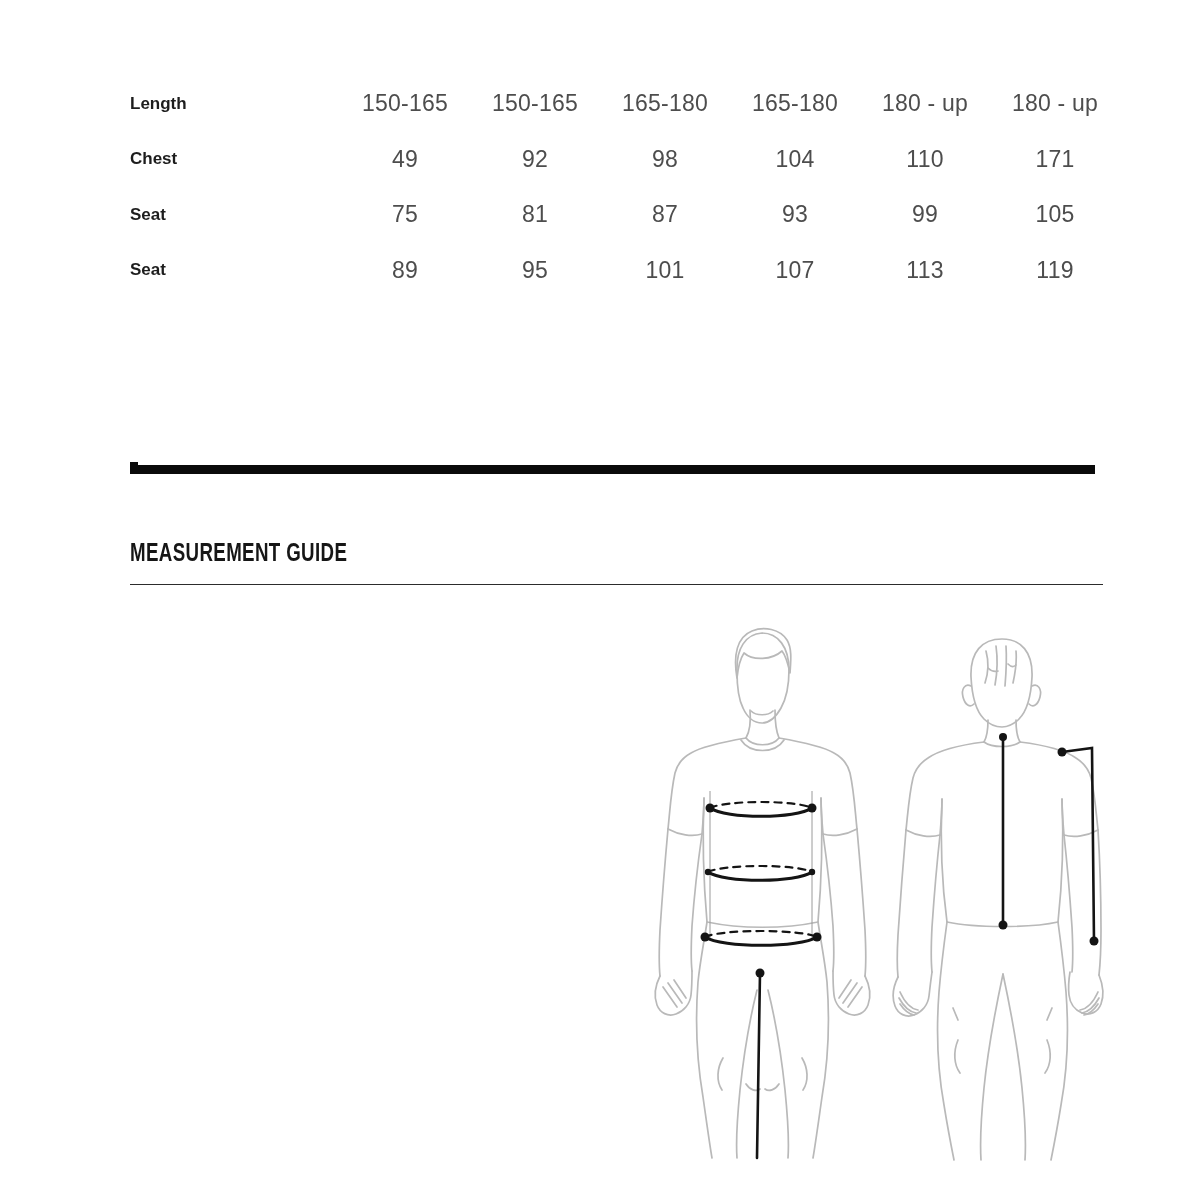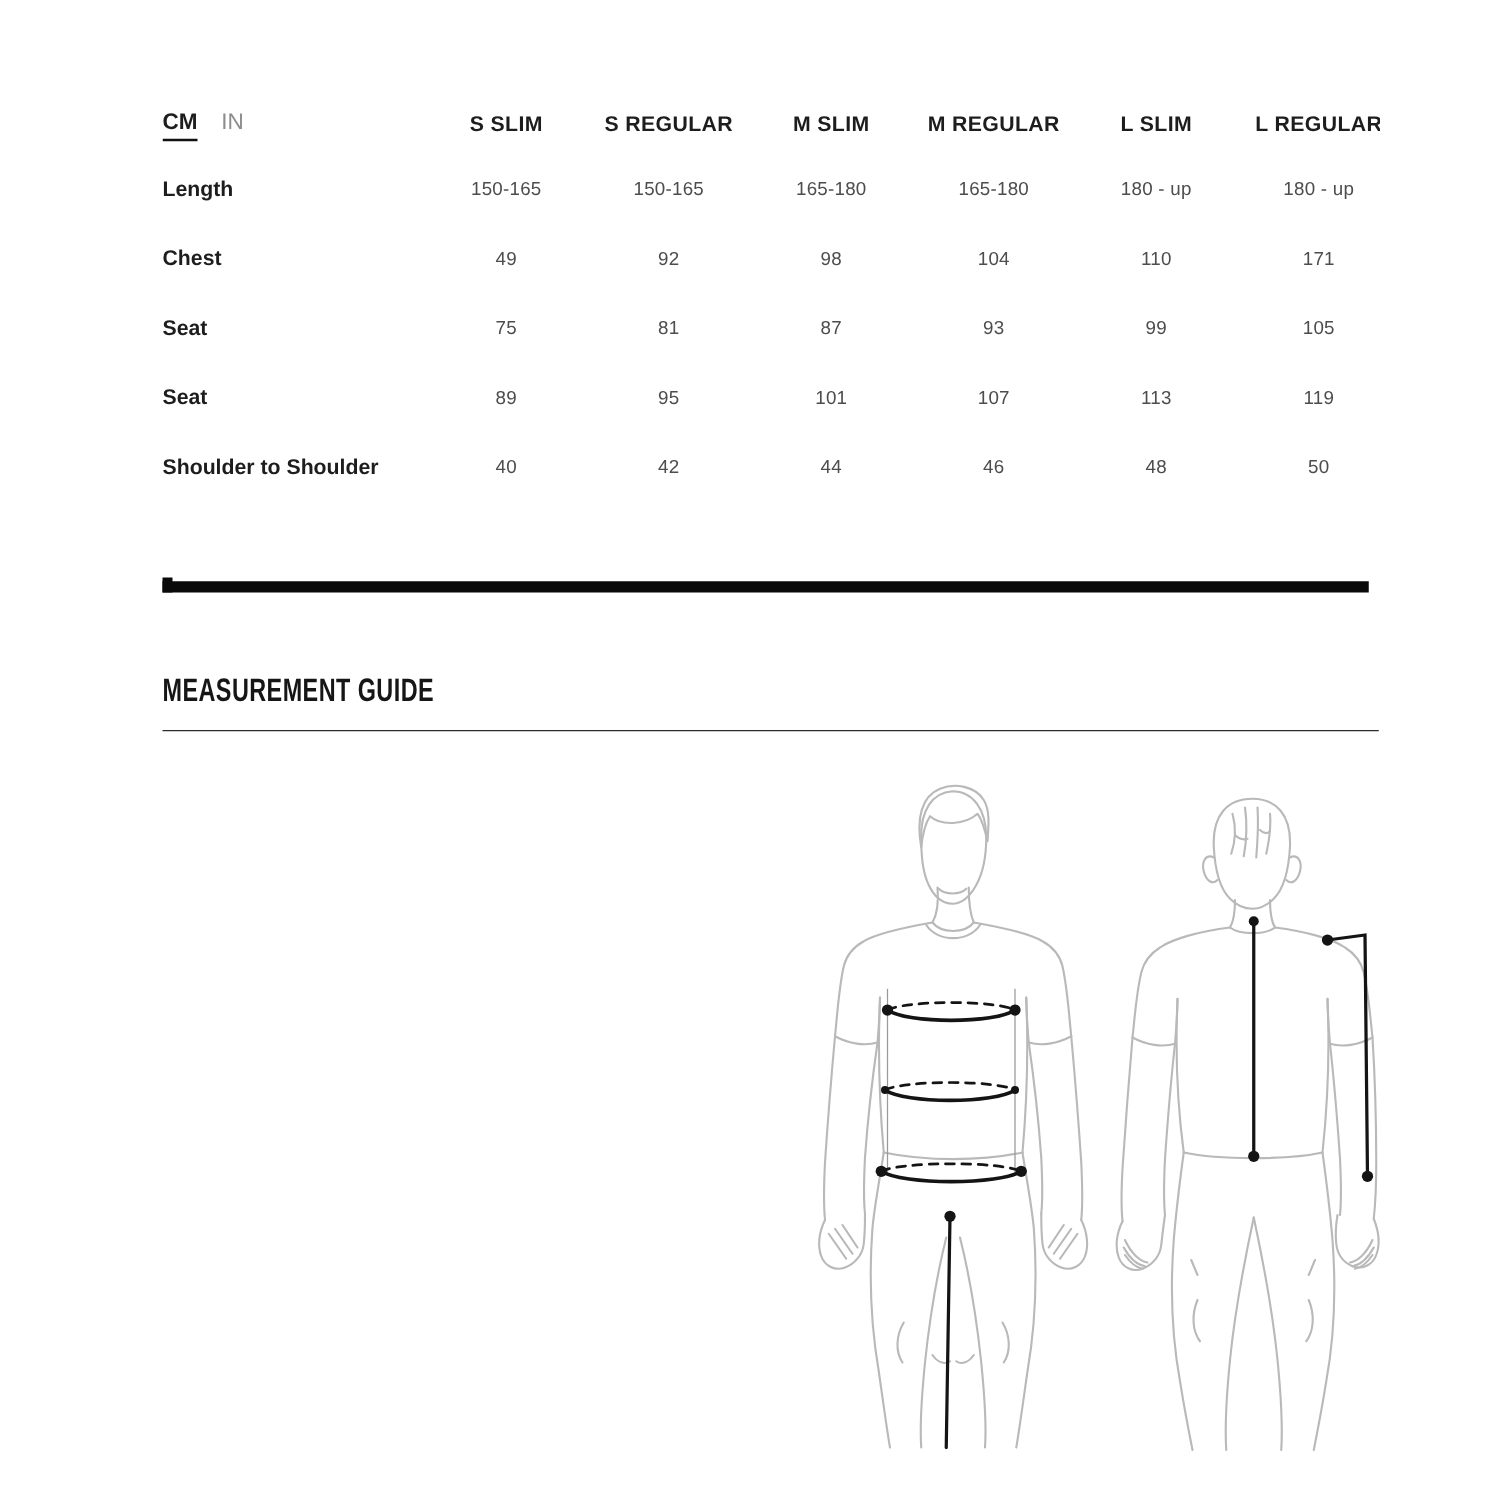--- a/index.html
+++ b/index.html
@@ -17,21 +17,21 @@
 
   
   .table-clip{
     position:absolute;left:130px;top:76px;width:974px;overflow:hidden;
   }
   .size-table{width:1000px;}
   .trow{display:flex;align-items:center;height:55.5px;}
   .head-row{height:48px;}
   .cell{flex:0 0 auto;}
   .cell.label{width:210px;font-weight:bold;font-size:17px;color:var(--text);}
-  .cell.val{width:130px;text-align:center;font-size:15px;color:var(--muted);letter-spacing:.2px;}
+  .cell.val{width:130px;text-align:center;font-size:23px;color:var(--muted);letter-spacing:.2px;}
   .cell.val.head{font-weight:bold;font-size:17px;color:var(--text);letter-spacing:.3px;}
 
   .unit-toggle{display:flex;align-items:baseline;gap:19px;}
   .unit{font-size:18px;cursor:pointer;}
   .unit.active{font-weight:bold;color:var(--text);border-bottom:2px solid #111;padding-bottom:3px;}
   .unit.inactive{color:var(--inactive);font-weight:normal;}
 
   
   .scrollbar{
     position:absolute;left:130px;top:465px;width:965px;height:9px;background:#0a0a0a;cursor:pointer;
@@ -60,33 +60,20 @@
   .mark.line{stroke-width:2.6;}
   .dot{fill:var(--mark);stroke:none;}
 </style>
 </head>
 <body>
 
 <div class="page">
 
   <div class="table-clip">
     <div class="size-table">
-      <div class="trow head-row" id="table-head-row">
-        <div class="cell label unit-toggle">
-          <span class="unit active">CM</span>
-          <span class="unit inactive">IN</span>
-        </div>
-
-      <div class="cell val head">S SLIM</div>
-          <div class="cell val head">S REGULAR</div>
-          <div class="cell val head">M SLIM</div>
-          <div class="cell val head">M REGULAR</div>
-          <div class="cell val head">L SLIM</div>
-          <div class="cell val head">L REGULAR</div>
-        </div>
       <div id="table-body">
 
       <div class="trow">
             <div class="cell label">Length</div>
             <div class="cell val">150-165</div>
             <div class="cell val">150-165</div>
             <div class="cell val">165-180</div>
             <div class="cell val">165-180</div>
             <div class="cell val">180 - up</div>
             <div class="cell val">180 - up</div>
@@ -111,29 +98,20 @@
           </div>
           <div class="trow">
             <div class="cell label">Seat</div>
             <div class="cell val">89</div>
             <div class="cell val">95</div>
             <div class="cell val">101</div>
             <div class="cell val">107</div>
             <div class="cell val">113</div>
             <div class="cell val">119</div>
           </div>
-          <div class="trow">
-            <div class="cell label">Shoulder to Shoulder</div>
-            <div class="cell val">40</div>
-            <div class="cell val">42</div>
-            <div class="cell val">44</div>
-            <div class="cell val">46</div>
-            <div class="cell val">48</div>
-            <div class="cell val">50</div>
-          </div>
         </div>
     </div>
   </div>
 
   <div class="scrollbar"></div>
 
   <div class="guide-heading">MEASUREMENT GUIDE</div>
   <div class="divider"></div>
 
   <svg class="figures" width="590" height="552" viewBox="585 618 590 552">

